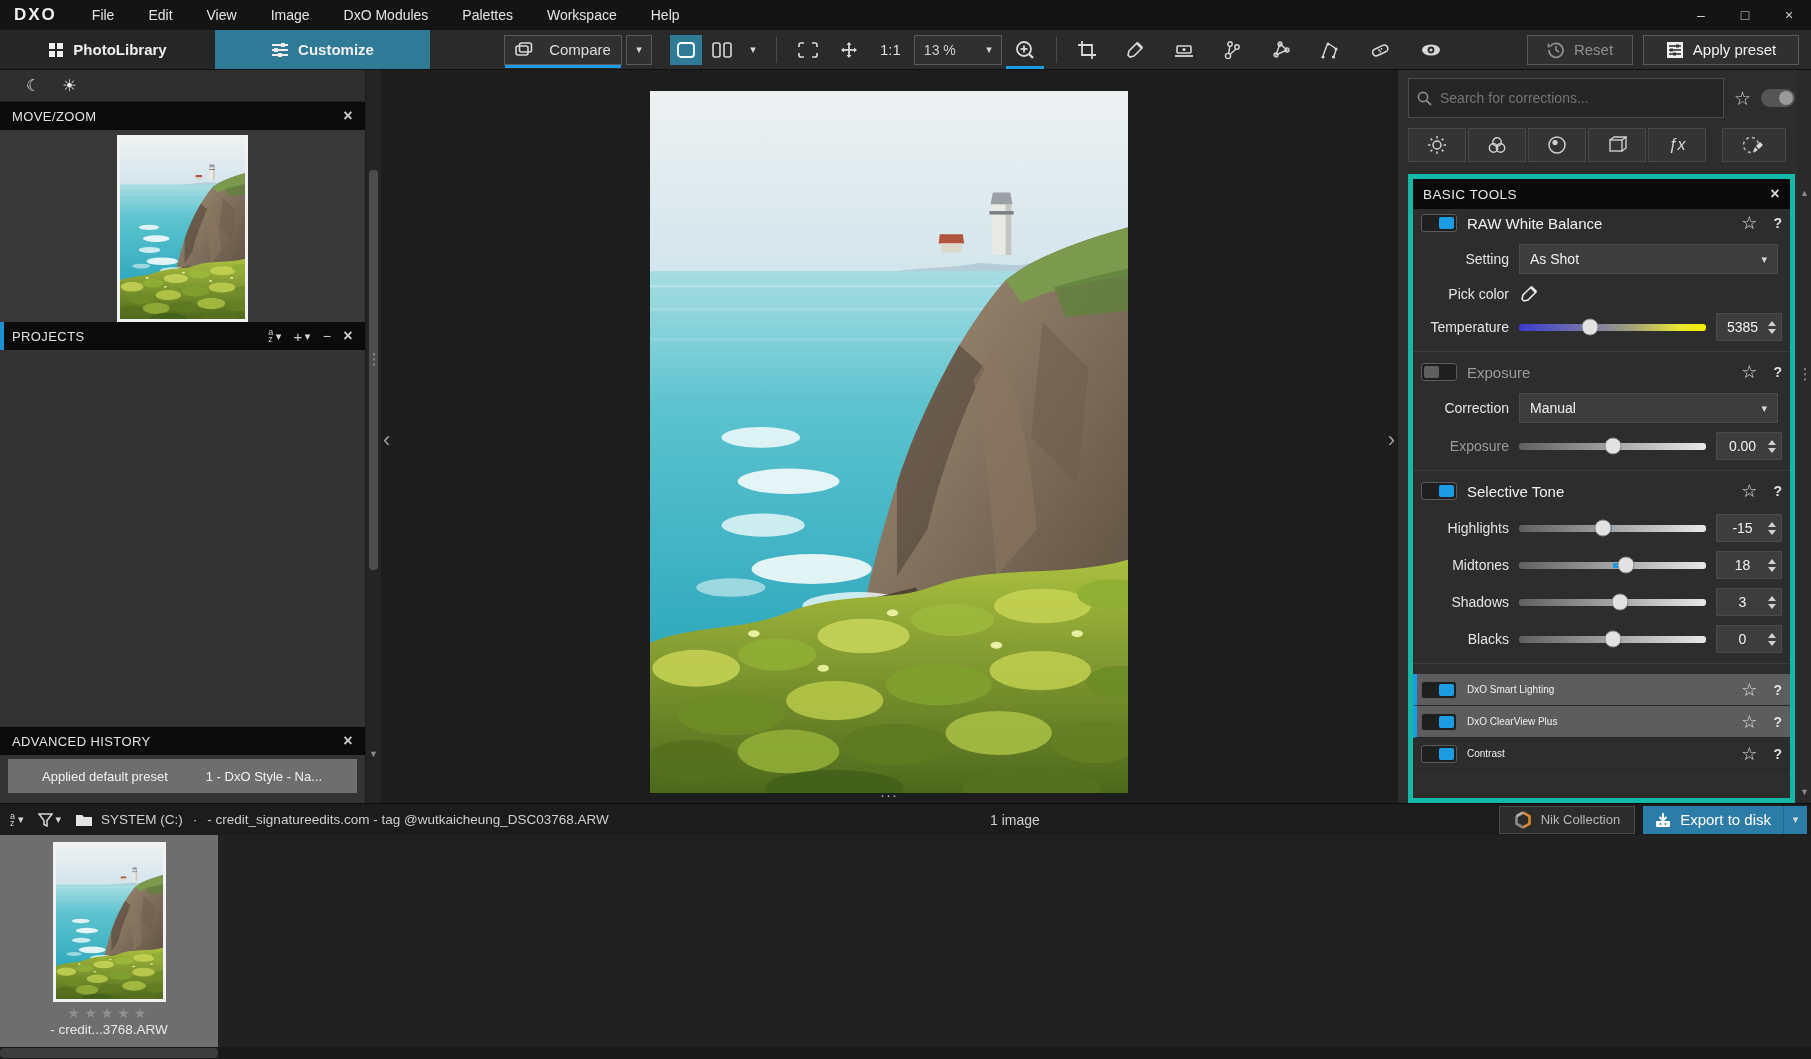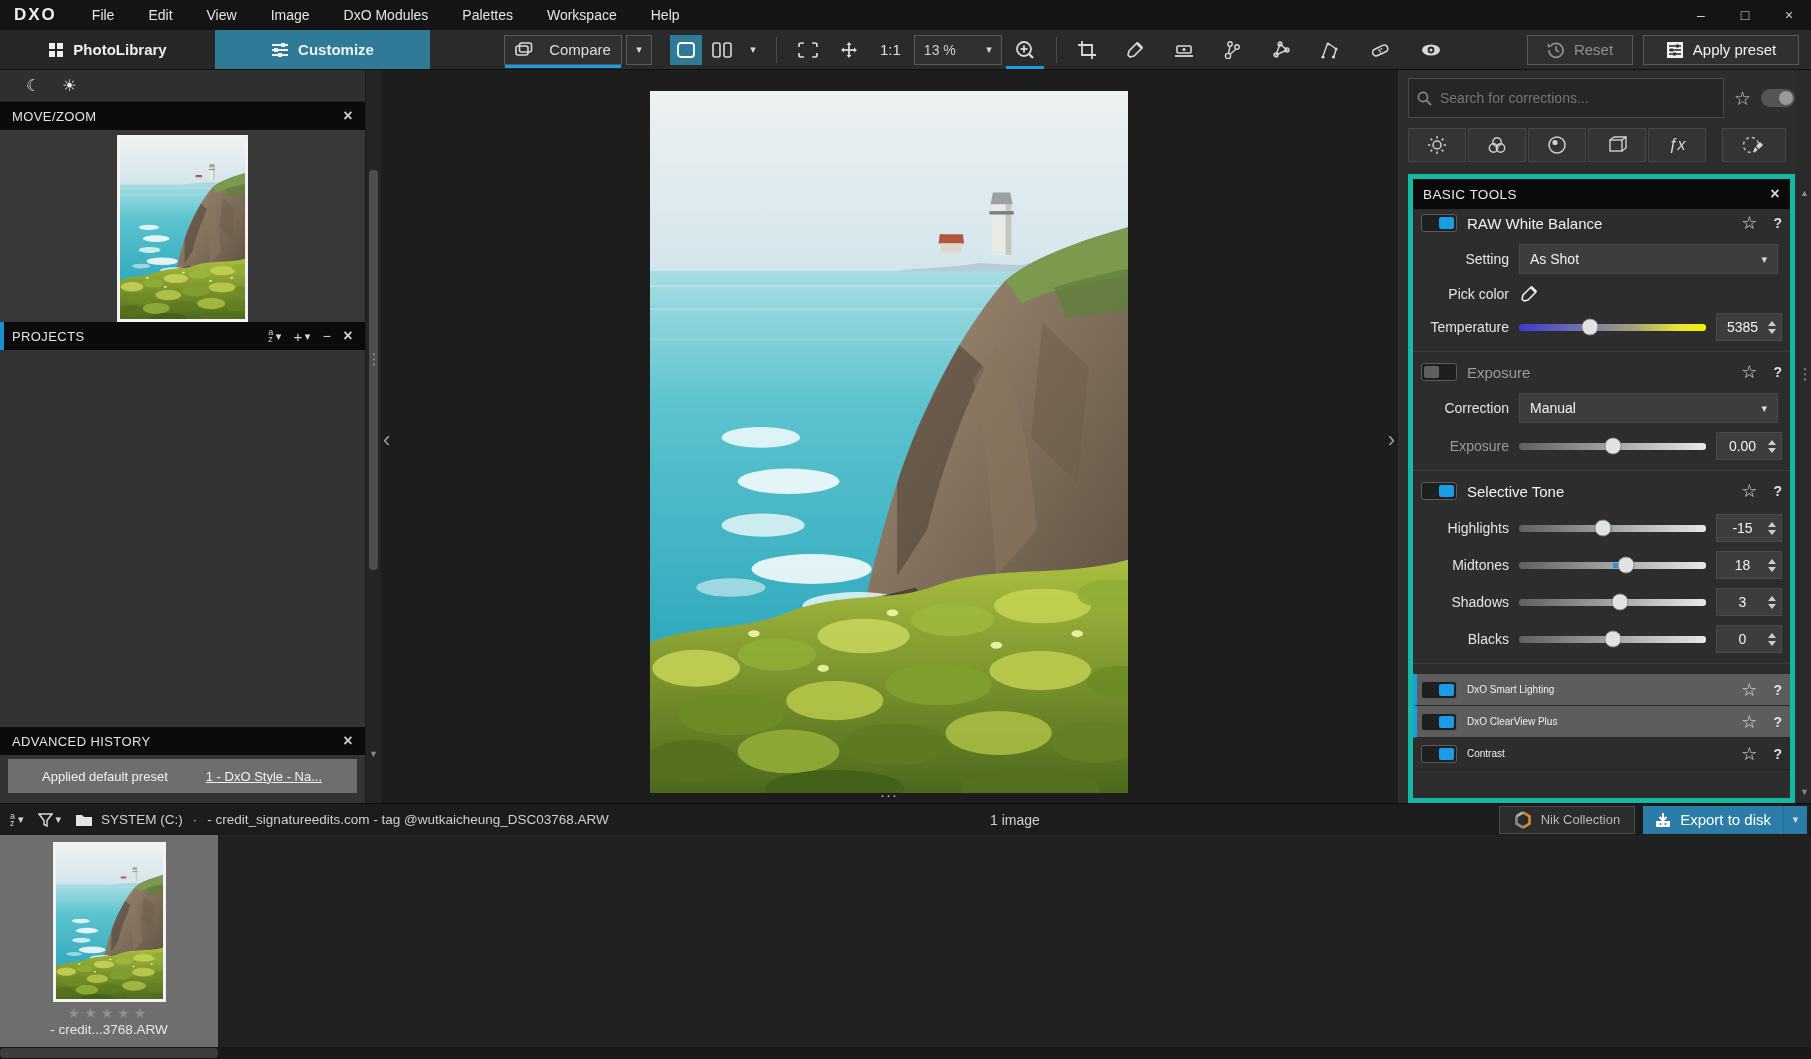--- a/index.html
+++ b/index.html
@@ -40,21 +40,21 @@
   .minibar { height:32px; display:flex; align-items:center; gap:22px; padding-left:26px; background:#2f2f2f; border-bottom:1px solid #222; }
   .minibar span { font-size:16px; color:#e8e8e8; }
   .pal-header { height:28px; background:#0b0b0b; display:flex; align-items:center; padding:0 12px; color:#e2e2e2; font-size:13px; letter-spacing:.4px; }
   .pal-header .x { margin-left:auto; font-size:16px; font-weight:bold; color:#cfcfcf; }
   .pal-header.accent { border-left:4px solid #1a8fd1; padding-left:8px; }
   .thumbarea { height:192px; background:#383838; display:flex; align-items:flex-start; justify-content:center; padding-top:5px; }
   .thumbframe { border:3px solid #f2f2f2; background:#fff; width:131px; height:187px; }
   .projbody { flex:1; background:#333333; }
   .histrow { height:34px; margin:4px 8px 0 8px; background:#6e6e6e; display:flex; align-items:center; color:#f2f2f2; font-size:13px; }
   .histrow .a { margin-left:34px; }
-  .histrow .b { margin-left:38px;text-decoration:underline; }
+  .histrow .b { margin-left:38px; }
   .proj-icons { margin-left:auto; display:flex; align-items:center; gap:12px; color:#cfcfcf; font-size:12px; }
 
   
   .vscroll { width:15px; flex:0 0 15px; background:#242424; position:relative; }
   .vthumb { position:absolute; left:3px; width:9px; border-radius:4px; background:#4d4d4d; }
   .varrow { position:absolute; left:0; width:15px; text-align:center; font-size:9px; color:#8a8a8a; }
   .griphandle { position:absolute; left:0; width:15px; text-align:center; color:#9a9a9a; font-size:15px; letter-spacing:-1px; }
 
   
   .viewer { flex:1; background:#1d1d1d; position:relative; display:flex; justify-content:center; }

